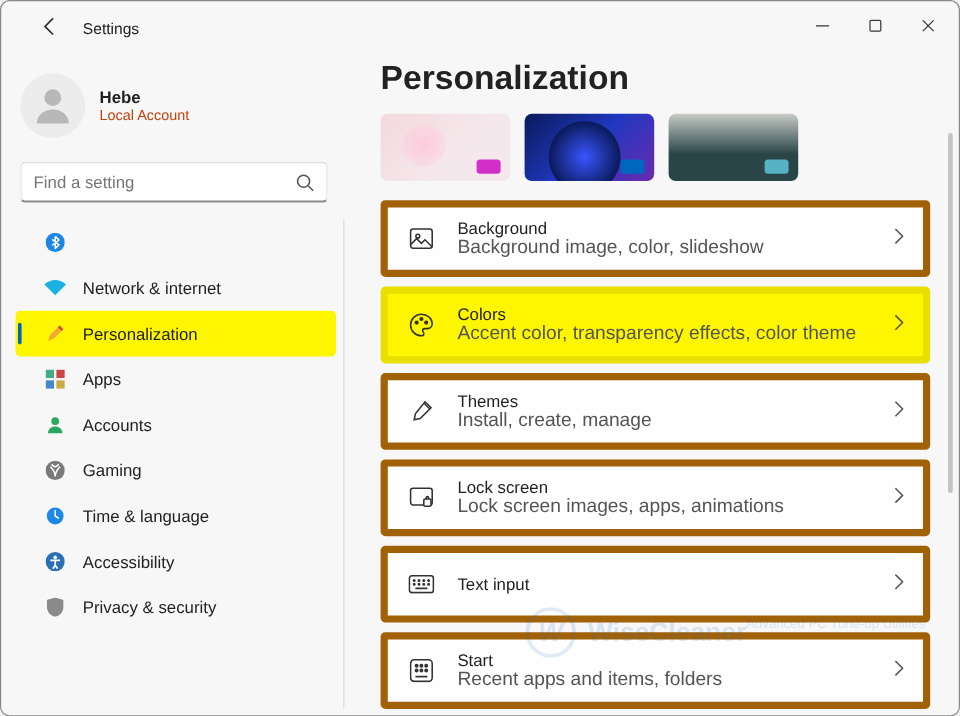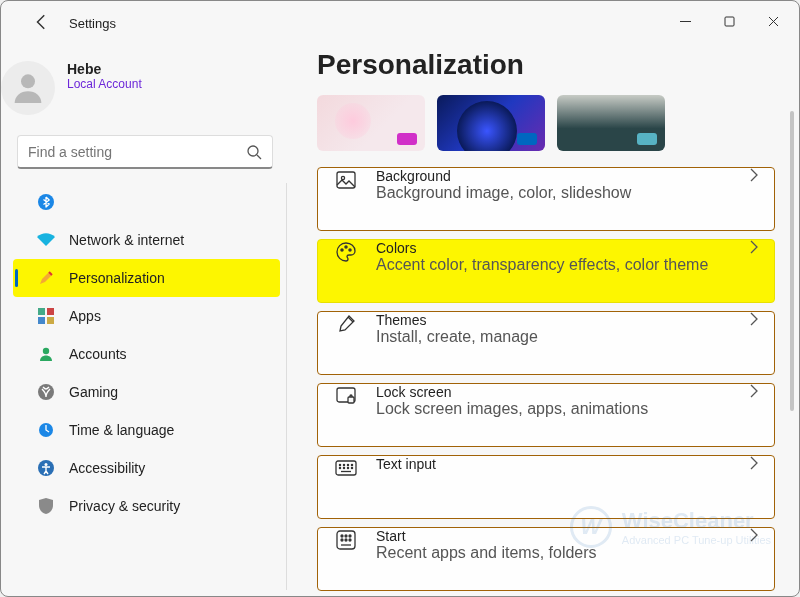--- a/index.html
+++ b/index.html
@@ -6,55 +6,55 @@
 body { background: #f0f0f0; width: 800px; height: 597px; overflow: hidden; }
 .window { width: 800px; height: 597px; background: #f7f7f7; border: 1px solid #888; border-radius: 8px; position: relative; display: flex; flex-direction: column; }
 .titlebar { height: 40px; display: flex; align-items: center; justify-content: flex-end; padding: 0 4px; }
 .titlebtn { width: 44px; height: 30px; display: flex; align-items: center; justify-content: center; color: #333; cursor: default; }
 .titlebtn svg { width: 11px; height: 11px; }
 .header { position: absolute; top: 12px; left: 32px; display: flex; align-items: flex-end; gap: 18px; }
 .back { width: 18px; height: 18px; display: flex; align-items: center; justify-content: center; color: #333; }
 .appname { font-size: 13px; color: #222; }
 .body { flex: 1; display: flex; overflow: hidden; }
 .sidebar { width: 288px; padding: 10px 0 6px 0; display: flex; flex-direction: column; }
-.user { display: flex; align-items: flex-start; gap: 12px; padding: 10px 18px 16px 0; }
+.user { display: flex; align-items: center; gap: 12px; padding: 10px 18px 16px 16px; }
 .avatar { width: 54px; height: 54px; border-radius: 50%; background: #ececec; display: flex; align-items: center; justify-content: center; }
 .avatar svg { width: 40px; height: 40px; fill: #b8b8b8; }
 .username { font-size: 14px; font-weight: 600; color: #222; }
-.useracct { font-size: 12px; color: #6d28d9; }
+.useracct { font-size: 12px; color: #c2410c; }
 .searchwrap { margin: 4px 16px 14px 16px; background: #fff; border: 1px solid #ddd; border-bottom: 2px solid #888; border-radius: 4px; height: 34px; display: flex; align-items: center; padding: 0 10px; }
 .searchwrap input { flex: 1; border: none; outline: none; font-size: 14px; color: #555; background: transparent; }
 .searchwrap .sicon { width: 16px; height: 16px; color: #555; }
 .navlist { flex: 1; overflow-y: auto; border-right: 1px solid #ddd; margin-right: 2px; padding-left: 2px; }
 .navitem { height: 38px; display: flex; align-items: center; gap: 14px; padding: 0 14px 0 24px; margin: 0 6px 0 10px; border-radius: 4px; font-size: 14px; color: #222; position: relative; cursor: default; }
 .navitem .nicon { width: 18px; height: 18px; display: flex; align-items: center; justify-content: center; }
 .navitem.active { background: #fdf600; }
 .navitem.active::before { content: ""; position: absolute; left: 2px; top: 10px; bottom: 10px; width: 3px; background: #0067c0; border-radius: 2px; }
 .main { flex: 1; padding: 8px 24px 0 28px; overflow-y: auto; }
 .maintitle { font-size: 28px; font-weight: 600; color: #222; margin-bottom: 14px; }
 .themes { display: flex; gap: 12px; margin-bottom: 16px; }
 .thumb { width: 108px; height: 56px; border-radius: 6px; position: relative; overflow: hidden; }
 .th1 { background: linear-gradient(135deg, #f3d9dd 0%, #f5e8ec 60%); }
 .th1::before { content:""; position:absolute; top:8px; left:18px; width:36px; height:36px; border-radius:50%; background: radial-gradient(circle, rgba(255,200,220,0.9), rgba(255,200,220,0)); }
 .th2 { background: linear-gradient(135deg, #0a1a5a, #2038c0 50%, #6a2bb0); }
 .th2::before { content:""; position:absolute; bottom:-10px; left:20px; width:60px; height:60px; border-radius:50%; background: radial-gradient(circle,#3a55ff,#0a1a5a 70%); }
 .th3 { background: linear-gradient(180deg, #c7cbc5 0%, #2a4548 60%); }
 .thumb .accent { position: absolute; right: 8px; bottom: 6px; width: 20px; height: 12px; border-radius: 3px; }
 .a1 { background: #d12fc8; } .a2 { background: #0067c0; } .a3 { background: #57b3c4; }
 .cards { display: flex; flex-direction: column; gap: 8px; padding-bottom: 10px; }
-.card { background: #fefefe; border: 1px solid #a16207; border-radius: 4px; height: 64px; display: flex; align-items: flex-start; padding: 0 16px; gap: 18px; }
+.card { background: #fefefe; border: 6px solid #a16207; border-radius: 4px; height: 64px; display: flex; align-items: center; padding: 0 16px; gap: 18px; }
 .card.hl { background: #fdf600; border-color: #e8e000; }
 .cicon { width: 24px; height: 24px; display:flex; align-items:center; justify-content:center; color:#333; }
 .ctext { flex: 1; }
 .ctitle { font-size: 14px; color: #222; }
 .csub { font-size: 16px; color: #555; }
 .chevron { color: #555; }
 .watermark { position: absolute; right: 28px; bottom: 48px; opacity: 0.14; display: flex; align-items: center; gap: 10px; pointer-events:none; }
 .wlogo { width: 42px; height: 42px; border-radius: 50%; border: 3px solid #2a6fb5; display:flex; align-items:center; justify-content:center; color:#2a6fb5; font-weight:700; font-size:22px; font-style: italic; }
-.wtext { display:flex; flex-direction:column; }
+.wtext { display:flex; flex-direction:row; }
 .wtitle { font-size: 22px; font-weight: 600; color:#2a6fb5; }
 .wsub { font-size: 11px; color:#2a6fb5; }
 .scrollhint { position:absolute; right:5px; top:110px; bottom:20px; width:4px; }
 .scrollthumb { position:absolute; top:0; width:4px; height:300px; background:#c4c4c4; border-radius:2px; }
 </style>
 </head>
 <body>
 
 <div class="window">
 

